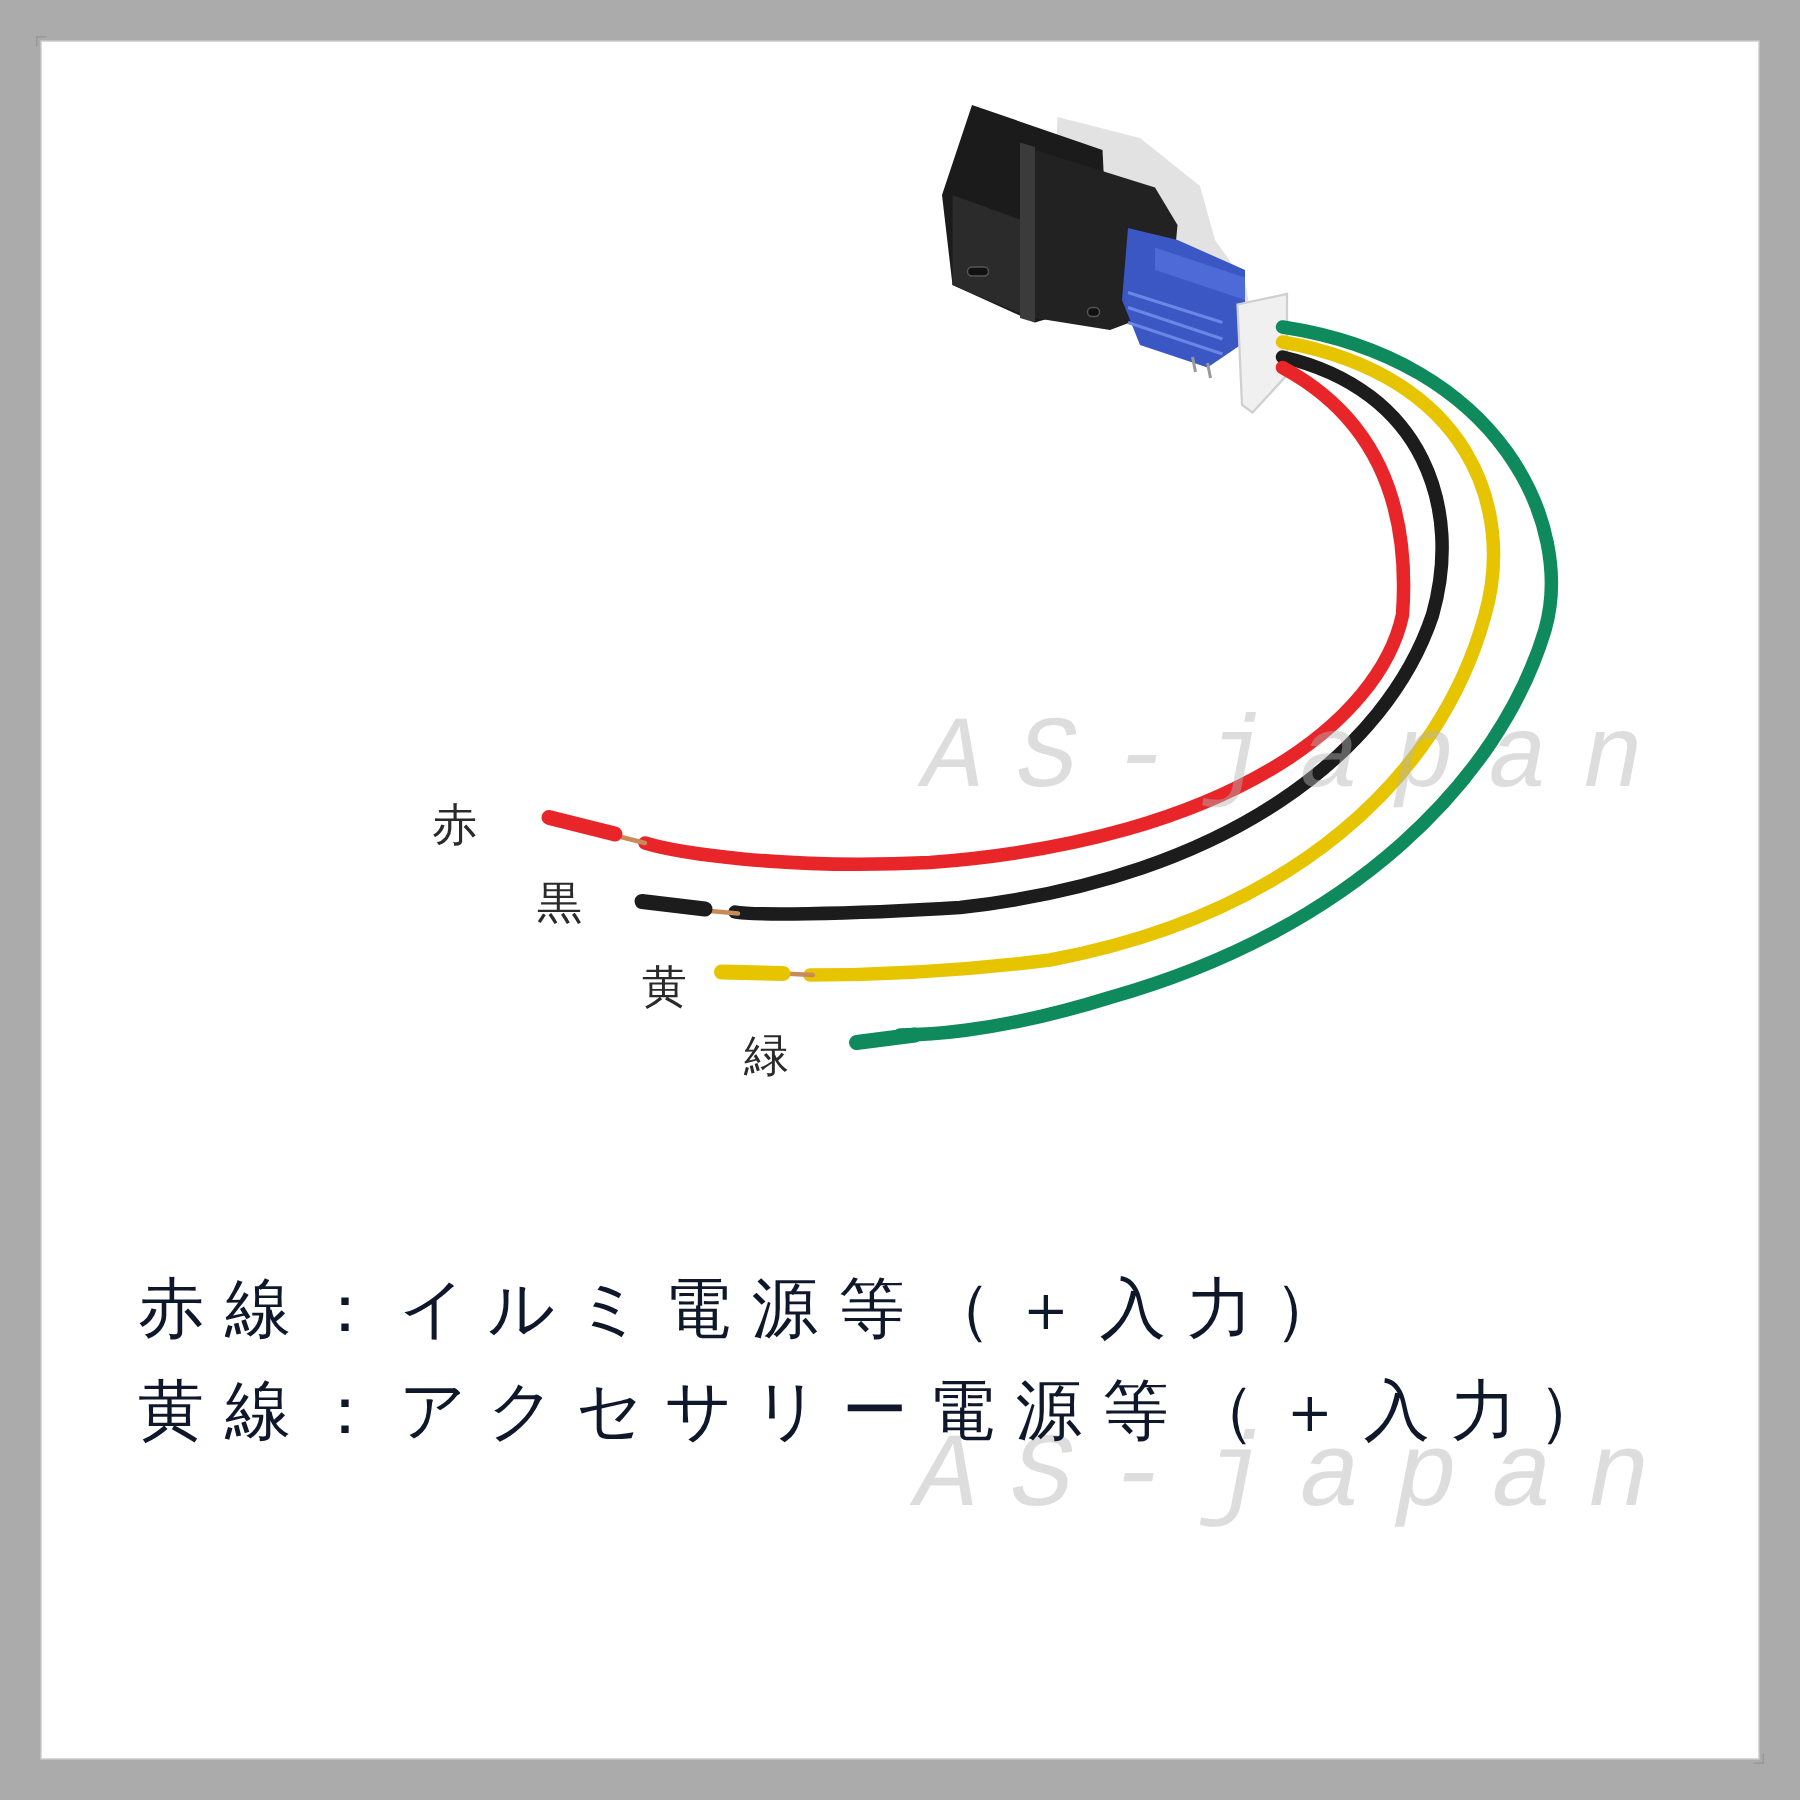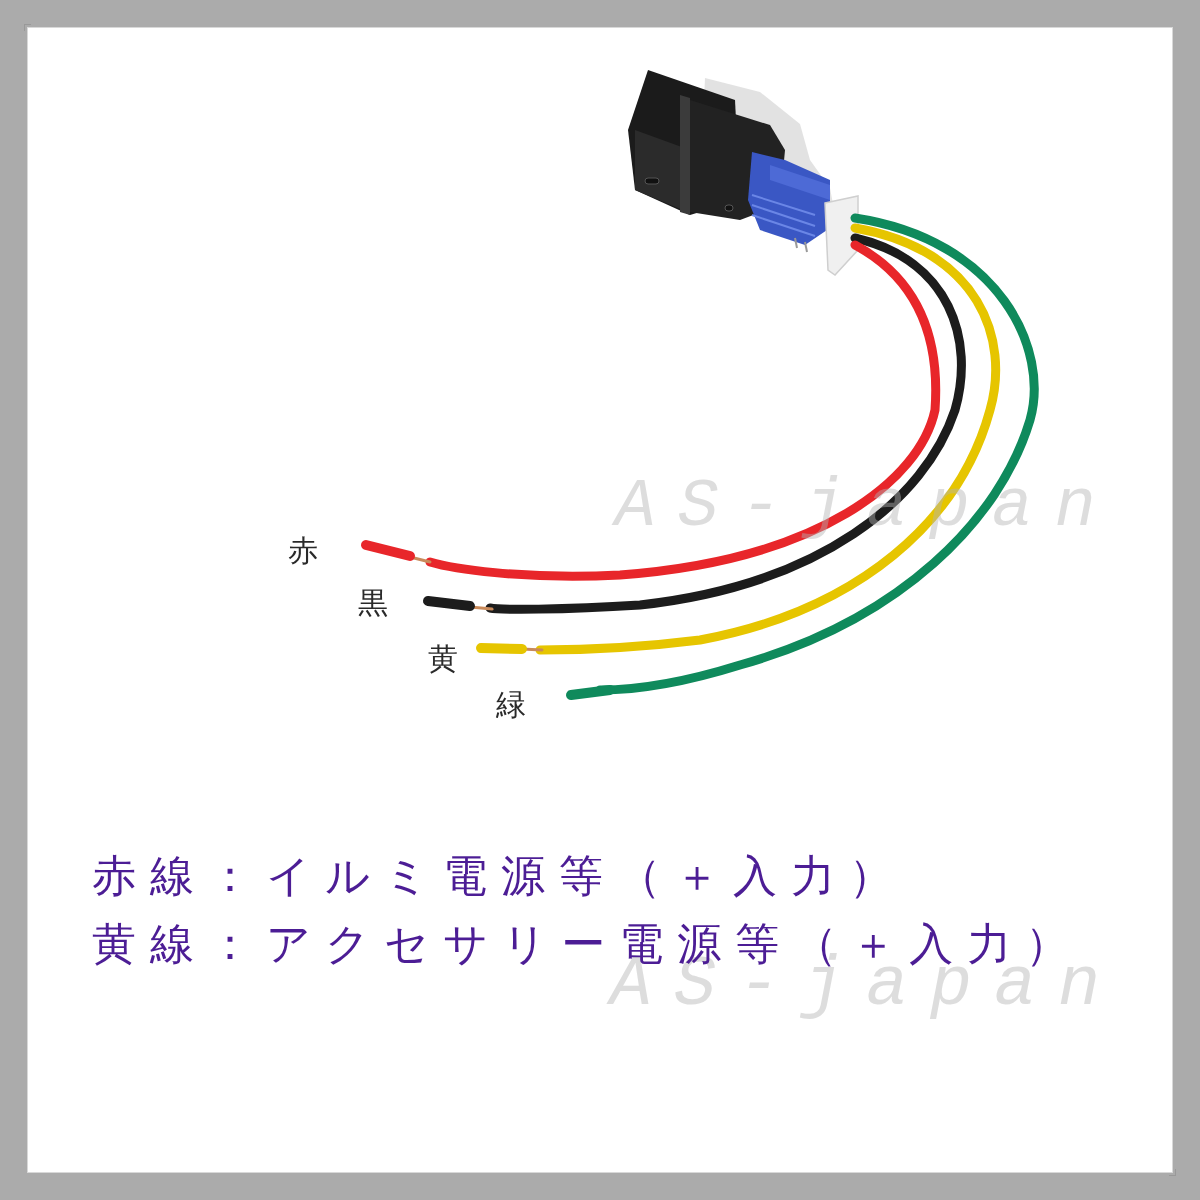--- a/index.html
+++ b/index.html
@@ -37,25 +37,26 @@
     letter-spacing: 22px;
     white-space: nowrap;
     pointer-events: none;
   }
   .legend {
     position: absolute;
     left: 92px; top: 842px;
   }
   .legend-line {
     font-size: 44px;
-    color: #4c1d95;
+    color: #0f172a;
     letter-spacing: 14px;
     height: 68px;
     line-height: 68px;
     white-space: nowrap;
+    font-family: Liberation Mono, monospace;
   }
   .legend-line span { display: inline-block; }
 </style>
 </head>
 <body>
 
 <div class="card"></div>
 <div class="corner tl"></div>
 <div class="corner br"></div>
 

